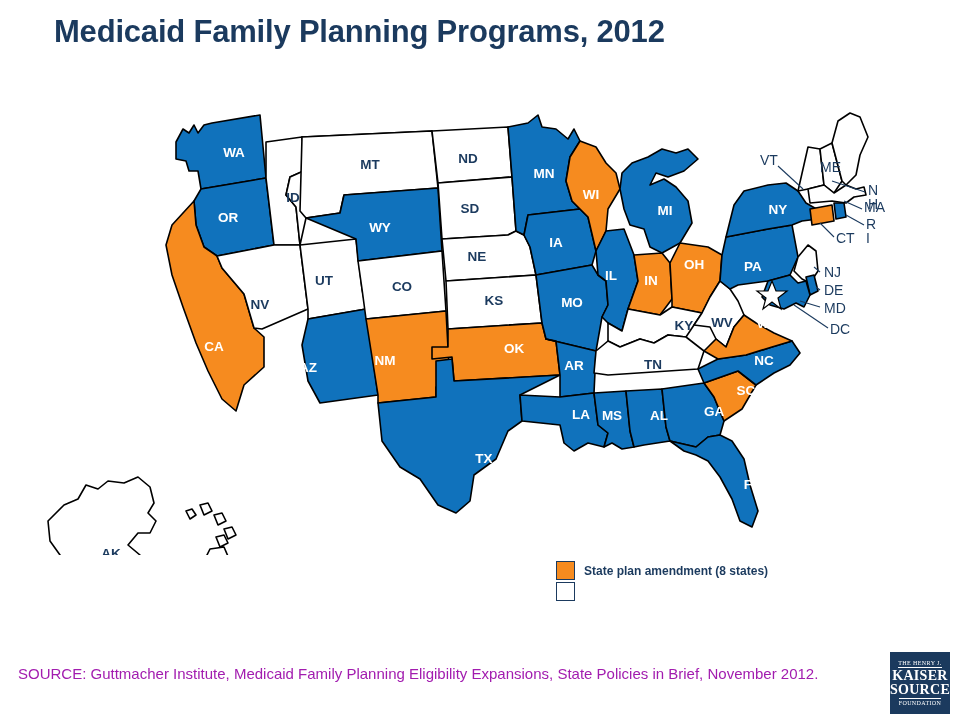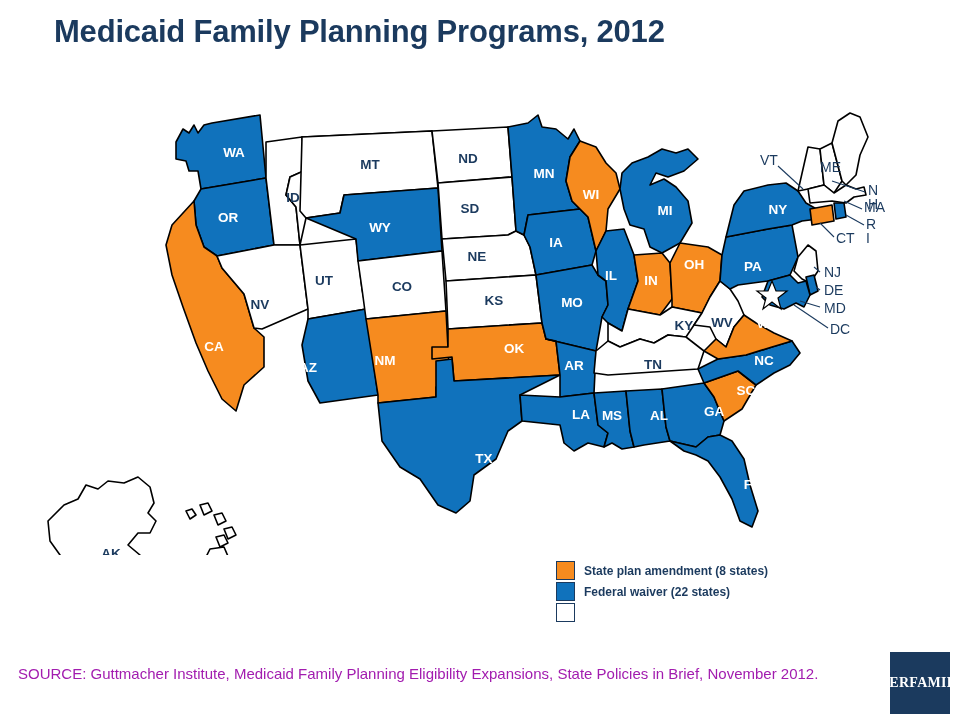--- a/index.html
+++ b/index.html
@@ -31,21 +31,21 @@
   .sw.blue{background:#1072BC;}
   .sw.white{background:#ffffff;}
   .leg-txt{font-size:12px;font-weight:bold;color:#1b3a5e;white-space:nowrap;}
   #source{
     position:absolute;left:18px;top:665px;width:840px;
     font-size:15px;color:#a21caf;line-height:17px;font-weight:normal;
   }
   #logo{
     position:absolute;left:890px;top:652px;width:60px;height:62px;
     background:#1b3a5e;color:#ffffff;text-align:center;
-    display:flex;flex-direction:row;justify-content:center;align-items:center;
+    display:flex;flex-direction:column;justify-content:center;align-items:center;
     font-family:"Liberation Serif","DejaVu Serif",serif;
   }
   #logo .l1{font-size:6px;letter-spacing:0.4px;border-bottom:1px solid #fff;padding-bottom:1px;margin-bottom:1px;}
   #logo .l2{font-size:14px;font-weight:bold;letter-spacing:0.3px;line-height:14px;}
   #logo .l3{font-size:14px;font-weight:bold;letter-spacing:0.3px;line-height:14px;}
   #logo .l4{font-size:6px;letter-spacing:0.4px;border-top:1px solid #fff;padding-top:1px;margin-top:1px;}
 </style>
 </head>
 <body>
 
@@ -182,28 +182,24 @@
 
 </svg>
 </div>
 
 <div id="legend">
   <div class="leg-row">
     <span class="sw orange"></span>
     <span class="leg-txt">State plan amendment (8 states)</span>
   </div>
   <div class="leg-row">
-    <span class="sw blue"></span>
-    <span class="leg-txt">Federal waiver (22 states)</span>
-  </div>
-  <div class="leg-row">
     <span class="sw white"></span>
   </div>
 </div>
 
 <div id="source">SOURCE:  Guttmacher Institute, Medicaid Family Planning Eligibility Expansions, State Policies in Brief, November 2012.</div>
 
 <div id="logo">
   <span class="l1">THE HENRY J.</span>
   <span class="l2">KAISER</span>
-  <span class="l3">FAMILY</span>
+  <span class="l3">SOURCE</span>
   <span class="l4">FOUNDATION</span>
 </div>
 
 </body></html>

